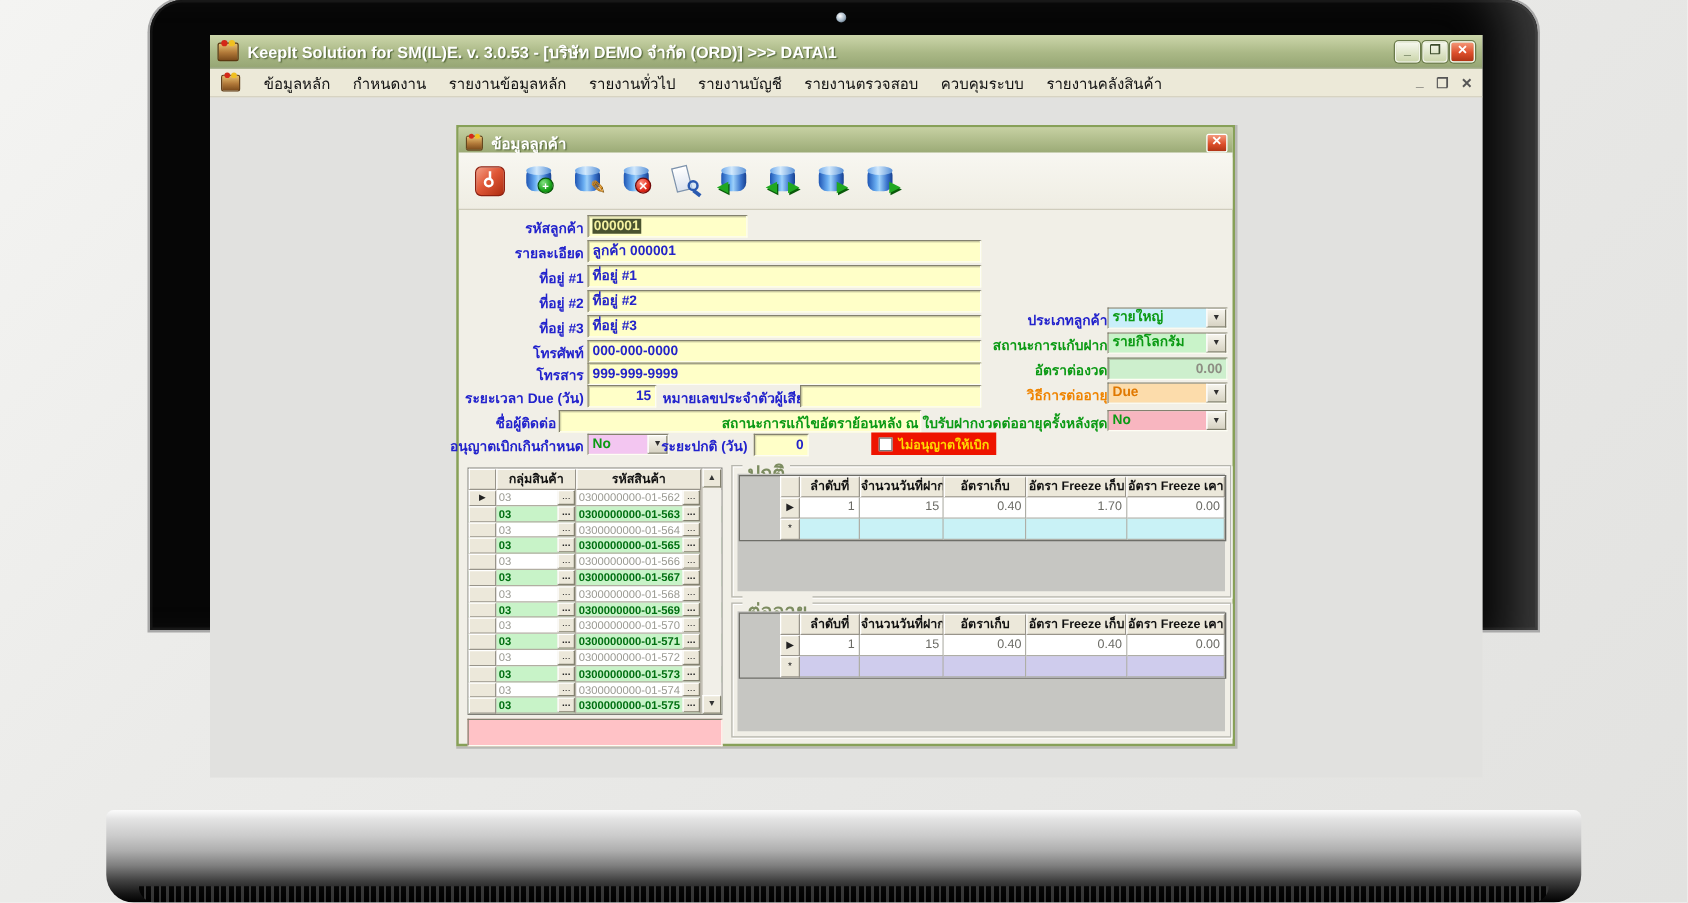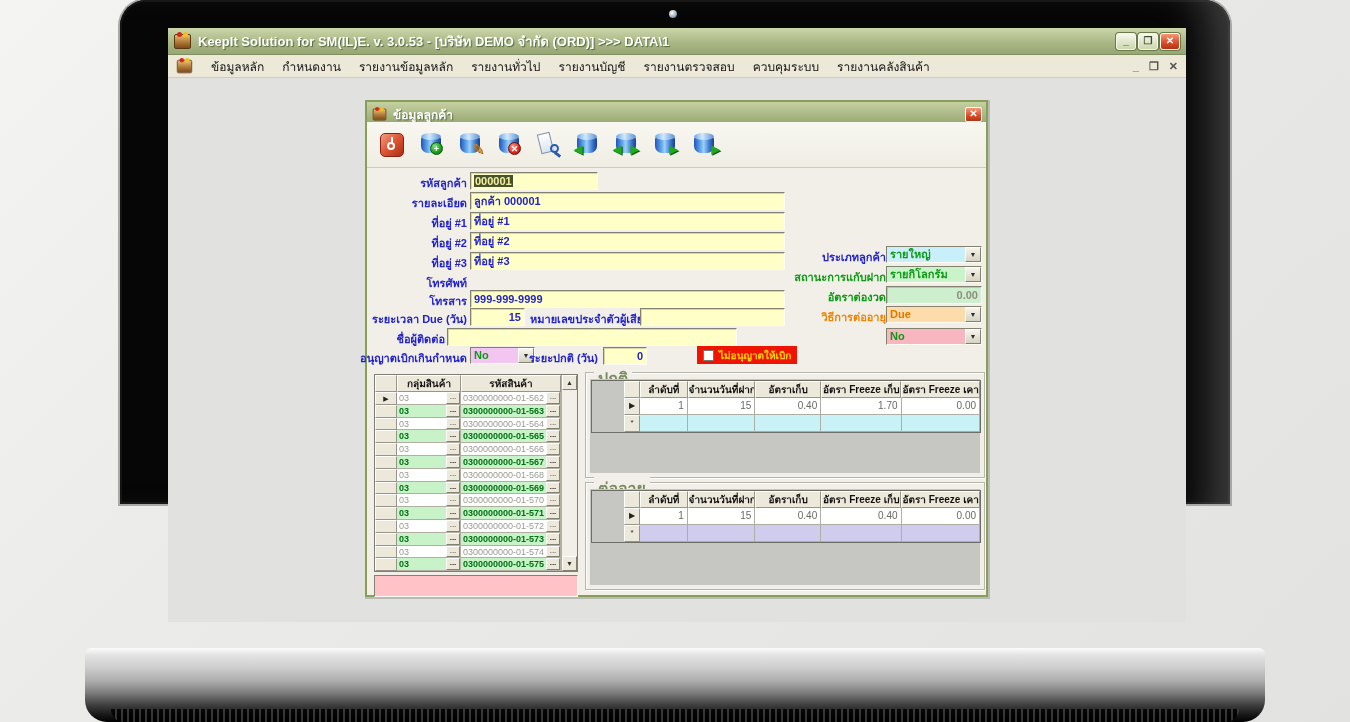--- a/index.html
+++ b/index.html
@@ -252,20 +252,21 @@
           <span class="flbl" style="right:519px;top:112px">ที่อยู่ #1</span>
           <div class="tf" style="left:103px;top:110px;width:315px">ที่อยู่ #1</div>
 
           <span class="flbl" style="right:519px;top:132px">ที่อยู่ #2</span>
           <div class="tf" style="left:103px;top:130px;width:315px">ที่อยู่ #2</div>
 
           <span class="flbl" style="right:519px;top:152px">ที่อยู่ #3</span>
           <div class="tf" style="left:103px;top:150px;width:315px">ที่อยู่ #3</div>
 
           <span class="flbl" style="right:519px;top:172px">โทรศัพท์</span>
+          <div class="tf" style="left:103px;top:170px;width:315px">000-000-0000</div>
 
           <span class="flbl" style="right:519px;top:190px">โทรสาร</span>
           <div class="tf" style="left:103px;top:188px;width:315px">999-999-9999</div>
 
           <span class="flbl" style="right:519px;top:208px">ระยะเวลา Due (วัน)</span>
           <div class="tf num" style="left:103px;top:206px;width:55px">15</div>
           <span class="flbl" style="left:163px;top:208px;text-align:left">หมายเลขประจำตัวผู้เสียภาษี</span>
           <div class="tf" style="left:273px;top:206px;width:145px"></div>
 
           <span class="flbl" style="right:541px;top:228px">ชื่อผู้ติดต่อ</span>
@@ -297,20 +298,21 @@
 
           <span class="flbl green" style="right:100px;top:186px">อัตราต่องวด</span>
           <div class="tf ro" style="left:519px;top:184px;width:96px">0.00</div>
 
           <span class="flbl orange" style="right:100px;top:206px">วิธีการต่ออายุ</span>
           <div class="combo c-peach" style="left:519px;top:204px;width:96px">
             <span class="val">Due</span>
             <span class="dd">▼</span>
           </div>
 
+          <span class="flbl green" style="right:100px;top:228px">สถานะการแก้ไขอัตราย้อนหลัง ณ ใบรับฝากงวดต่ออายุครั้งหลังสุด</span>
           <div class="combo c-pink" style="left:519px;top:226px;width:96px">
             <span class="val">No</span>
             <span class="dd">▼</span>
           </div>
 
           <div class="ptable">
             <div class="phd">
               <div class="m"></div>
               <div class="g">กลุ่มสินค้า</div>
               <div class="c">รหัสสินค้า</div>

